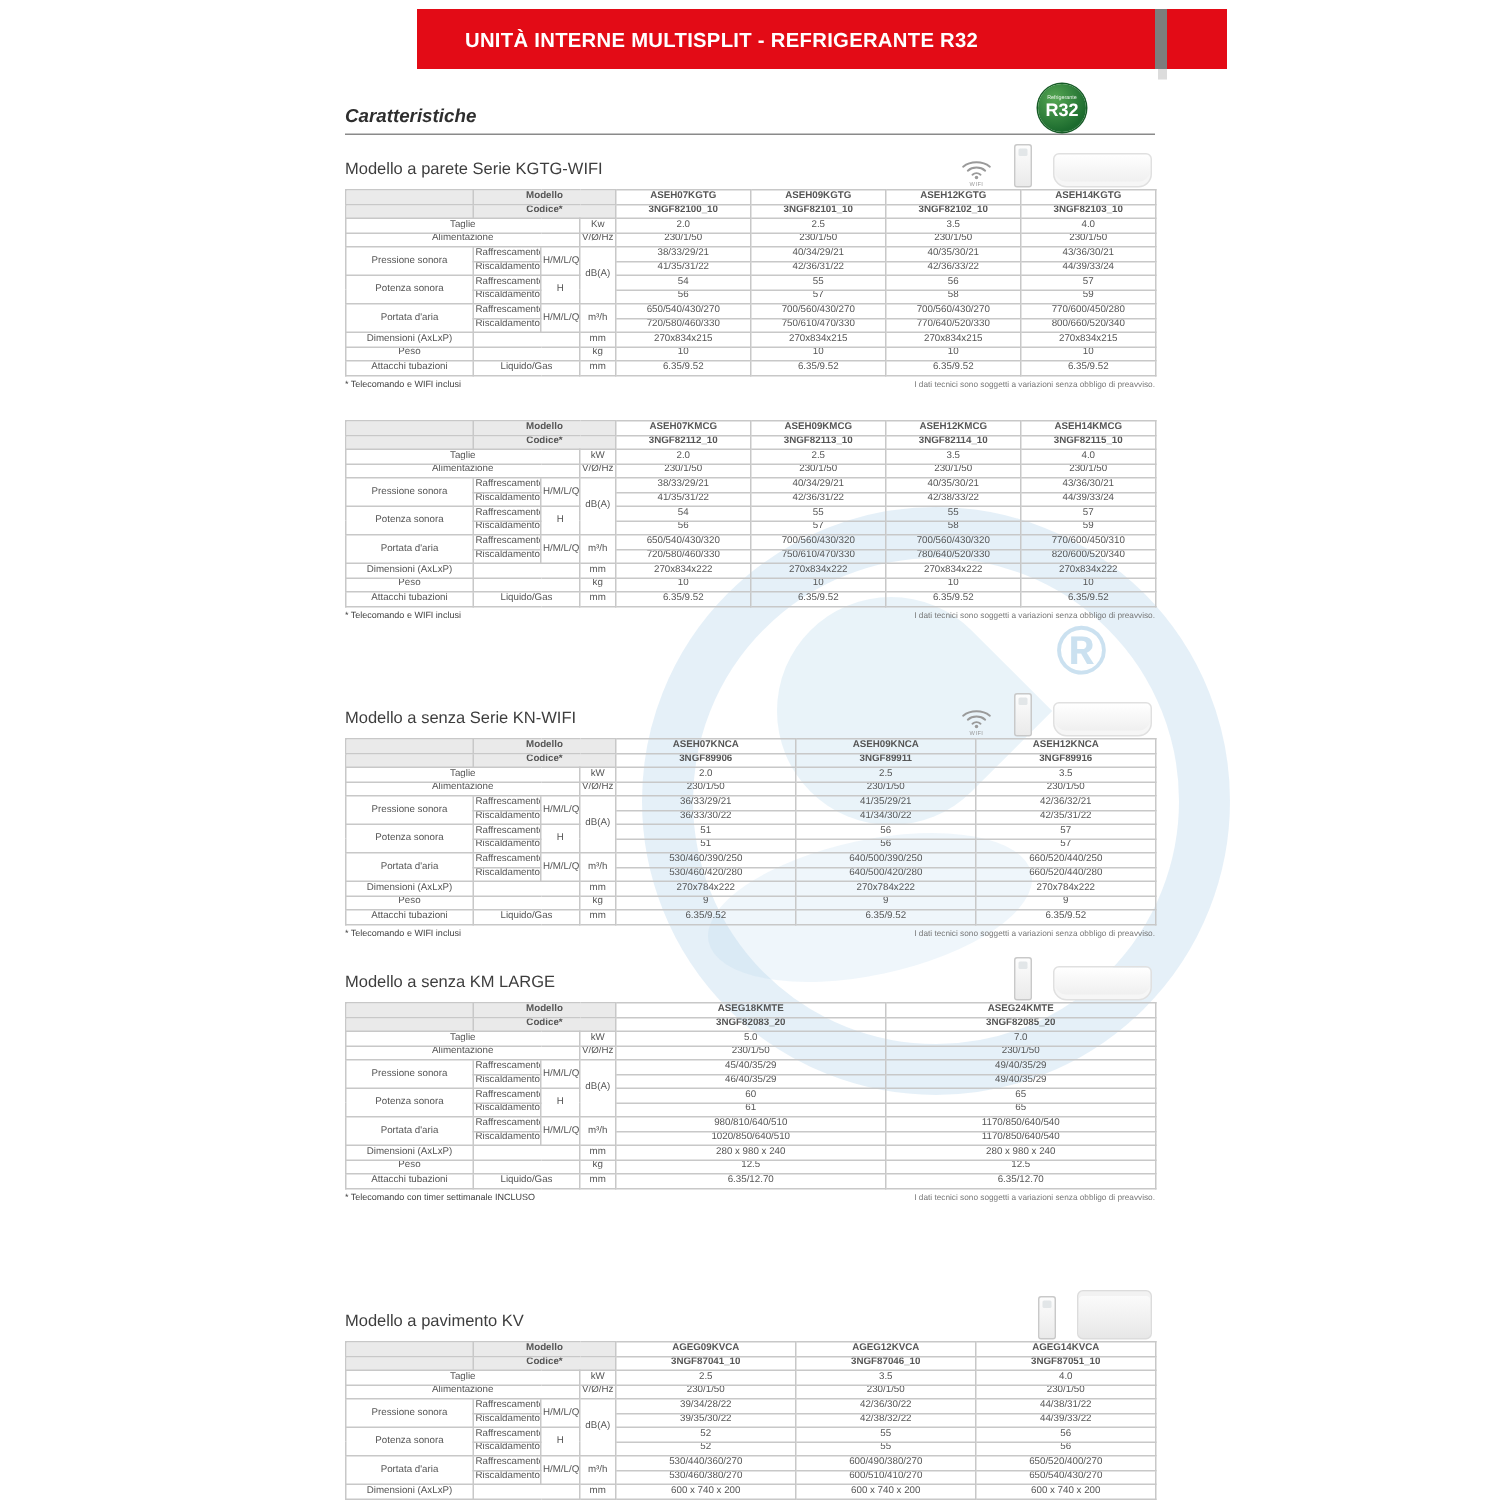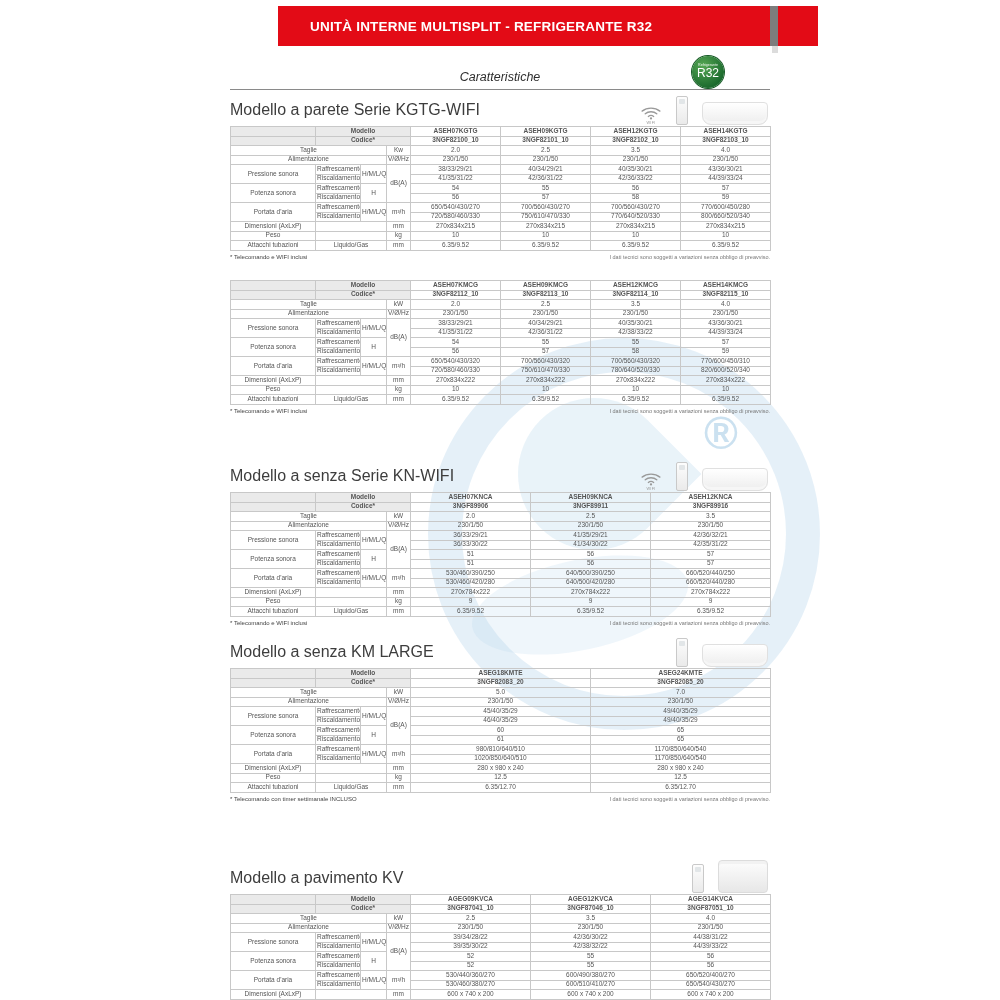--- a/index.html
+++ b/index.html
@@ -1,34 +1,34 @@
 <!DOCTYPE html>
 <html><head>
 <meta charset="utf-8">
 <style>
   html,body{margin:0;padding:0;}
   body{width:1000px;height:1000px;background:#fff;font-family:"Liberation Sans",sans-serif;position:relative;overflow:hidden;}
   .page{position:absolute;inset:0;background:#fff;}
   .banner{position:absolute;left:230px;top:6px;width:540px;height:40px;background:#e30b16;color:#fff;display:flex;align-items:center;box-sizing:border-box;padding-left:32px;font-weight:bold;font-size:13.5px;letter-spacing:.2px;z-index:2;margin-left:48px;}
   .banner-edge{position:absolute;left:770px;top:6px;width:8px;height:40px;background:#7d7d7d;z-index:2;}
   .banner-edge2{position:absolute;left:772px;top:46px;width:6px;height:7px;background:#dcdcdc;z-index:2;}
-  .char-head{position:absolute;left:230px;top:70px;width:540px;border-bottom:1px solid #8a8a8a;padding-bottom:5px;font-weight:normal;font-style:italic;font-size:12.5px;color:#2e2e2e;z-index:2;text-align:center;}
+  .char-head{position:absolute;left:230px;top:70px;width:540px;border-bottom:1px solid #8a8a8a;padding-bottom:5px;font-weight:bold;font-style:italic;font-size:12.5px;color:#2e2e2e;z-index:2;}
   .badge{position:absolute;left:692px;top:56px;width:32px;height:32px;border-radius:50%;background:radial-gradient(circle at 35% 30%,#55a653,#1c6b2e 72%);display:flex;flex-direction:column;align-items:center;justify-content:center;color:#fff;z-index:3;box-shadow:0 0 0 1px #155a25;}
   .badge-top{font-size:3.6px;line-height:1;opacity:.9;}
-  .badge-main{font-size:12px;font-weight:normal;line-height:1.1;text-align:right;}
+  .badge-main{font-size:12px;font-weight:bold;line-height:1.1;text-align:right;}
   
   .wm{position:absolute;inset:0;pointer-events:none;z-index:0;}
   .wm-ring{position:absolute;left:428px;top:338px;width:324px;height:324px;border-radius:50%;border:34px solid rgba(182,214,235,.36);}
   .wm-drop{position:absolute;left:518px;top:398px;width:152px;height:152px;background:rgba(182,214,235,.30);border-radius:76% 0 76% 76%;transform:rotate(45deg);}
   .wm-drop2{position:absolute;left:470px;top:560px;width:220px;height:90px;background:rgba(182,214,235,.22);border-radius:50%;transform:rotate(-12deg);}
   .wm-r{position:absolute;left:704px;top:406px;font-size:46px;font-weight:bold;color:rgba(160,200,228,.55);}
   
   .section{position:absolute;left:230px;width:540px;z-index:1;}
   .sec-head{position:relative;height:30px;}
-  .sec-title{position:absolute;left:0;bottom:7px;font-size:16px;color:#3d3d3d;}
+  .sec-title{position:absolute;left:0;bottom:7px;font-size:11px;color:#3d3d3d;}
   .sec-icons{position:absolute;right:2px;bottom:1px;display:flex;align-items:flex-end;gap:14px;}
   .wifi-wrap{display:flex;flex-direction:column;align-items:center;gap:1px;}
   .wifi-label{font-size:3.8px;color:#999;letter-spacing:.3px;}
   .remote{width:10px;height:27px;border:1px solid #c9c9c9;border-radius:2px;background:linear-gradient(180deg,#fdfdfd,#eaeaea);position:relative;}
   .remote-screen{position:absolute;left:2px;top:2px;right:2px;height:5px;background:#e2e6e8;border-radius:1px;}
   .wall-unit{width:64px;height:21px;border:1px solid #e0e0e0;border-radius:4px 4px 9px 9px;background:linear-gradient(180deg,#ffffff,#ededed);box-shadow:inset 0 -3px 0 #f6f6f6;}
   .floor-unit{width:48px;height:31px;border:1px solid #dcdcdc;border-radius:4px;background:linear-gradient(180deg,#fdfdfd,#e7e7e7);box-shadow:inset 0 3px 0 #f2f2f2;}
   
   table.spec{border-collapse:collapse;width:540px;table-layout:fixed;background:transparent;}
   table.spec td{border:1px solid #c8c8c8;font-size:6.5px;color:#555;text-align:center;padding:0 1px;height:9.5px;line-height:1.05;overflow:hidden;white-space:nowrap;box-sizing:border-box;}

